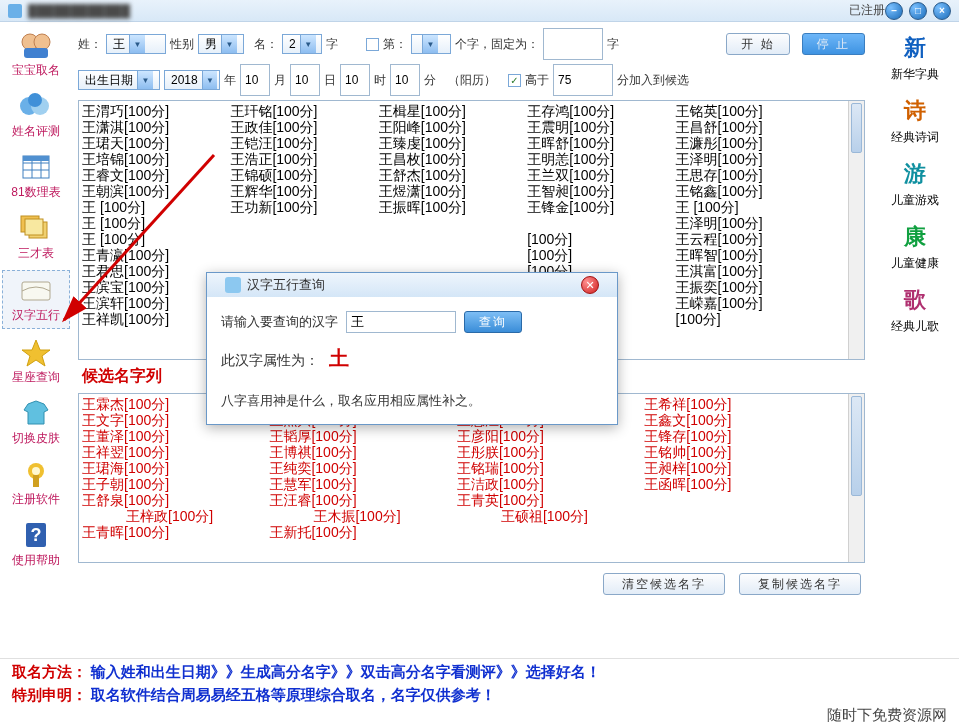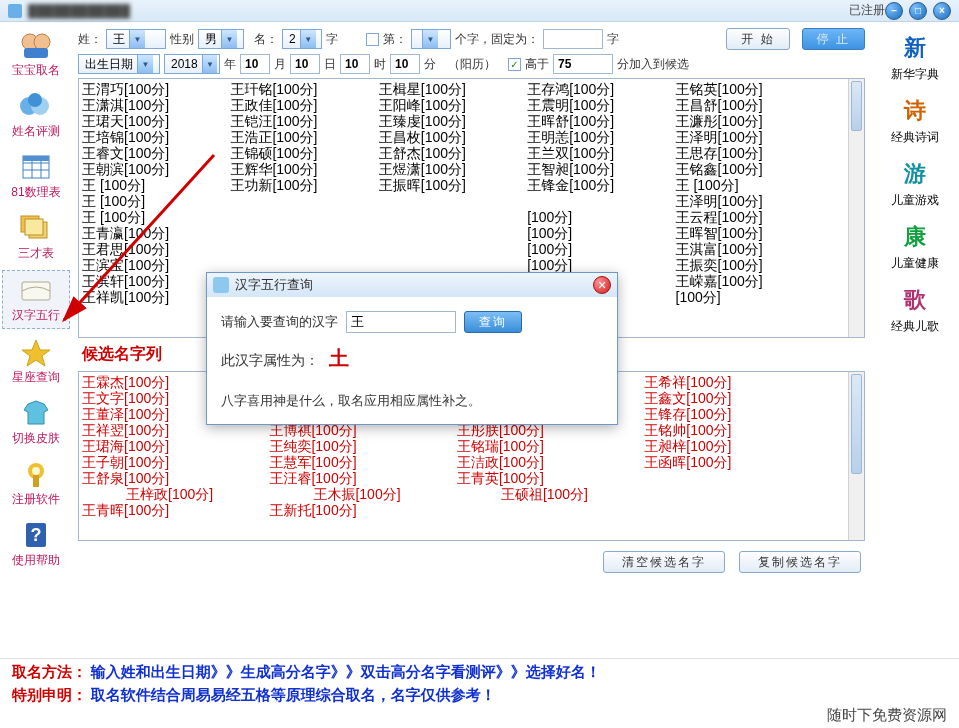--- a/index.html
+++ b/index.html
@@ -11,21 +11,21 @@
 .winbtns { display: flex; gap: 6px; }
 .winbtn { width: 18px; height: 18px; border-radius: 50%; background: radial-gradient(circle at 30% 30%, #7ac0ff, #1a6bb8); border: 1px solid #2a5a8a; display: flex; align-items: center; justify-content: center; color: #fff; font-size: 10px; font-weight: bold; cursor: pointer; }
 .main { display: flex; height: calc(100% - 22px - 70px); }
 .sidebar { width: 72px; background: #fff; padding: 4px 2px; display: flex; flex-direction: column; gap: 4px; }
 .sideitem { display: flex; flex-direction: column; align-items: center; padding: 4px 0; cursor: pointer; font-size: 12px; color: #be185d; }
 .sideitem .ico { width: 36px; height: 30px; margin-bottom: 2px; display: flex; align-items: center; justify-content: center; }
 .sideitem.sel { background: #f0f4fa; border: 1px dashed #8ab0d8; }
 .content { flex: 1; display: flex; flex-direction: column; padding: 6px; gap: 4px; }
 .toprow { display: flex; align-items: center; gap: 4px; }
 .toprow label { color: #333; }
-.toprow input[type="text"] { height: 20px; border: 1px solid #a0b8d0; padding: 0 4px; font-size: 12px; font-weight: bold; }
+.toprow input[type="text"] { height: 32px; border: 1px solid #a0b8d0; padding: 0 4px; font-size: 12px; }
 .dropdown { background: linear-gradient(#fff,#e6f0fa); border: 1px solid #7ba8d8; height: 20px; display: inline-flex; align-items: center; padding: 0 2px; }
 .dropdown .dd-text { padding: 0 4px; }
 .dropdown .dd-arrow { background: linear-gradient(#cde6ff,#8dbdf0); border-left: 1px solid #7ba8d8; width: 16px; height: 18px; display: flex; align-items: center; justify-content: center; color: #2a5a8a; font-size: 8px; }
 .btn { background: linear-gradient(#fdfdfe,#e2ecf7); border: 1px solid #8aa8c8; border-radius: 3px; height: 22px; padding: 0 14px; font-size: 12px; cursor: pointer; letter-spacing: 2px; color: #333; }
 .btn.stop { background: linear-gradient(#6db6f8,#3e93e2); color: #dfe9f5; border: 1px solid #3a7ec0; }
 .listbox { border: 1px solid #a0b8d0; background: #fff; overflow: hidden; position: relative; }
 .listbox.top { height: 260px; }
 .listbox.bot { height: 170px; }
 .namegrid { display: flex; flex-wrap: wrap; padding: 2px; line-height: 16px; font-size: 14px; }
 .namecell { width: 19%; padding: 0 1px; white-space: nowrap; overflow: hidden; }
@@ -36,21 +36,21 @@
 .ritem { display: flex; flex-direction: column; align-items: center; gap: 2px; font-size: 12px; cursor: pointer; }
 .ritem .rico { width: 32px; height: 32px; display: flex; align-items: center; justify-content: center; font-size: 22px; font-weight: bold; font-family: KaiTi, serif; }
 .botbuttons { display: flex; justify-content: flex-end; gap: 14px; padding: 6px 4px; }
 .footer { position: absolute; bottom: 0; left: 0; right: 0; height: 70px; background: #fff; padding: 4px 12px; border-top: 1px solid #e0e0e0; }
 .footer .line1, .footer .line2 { font-size: 15px; font-family: KaiTi, SimSun, serif; font-weight: bold; }
 .footer .rline { position: absolute; right: 12px; font-size: 15px; color: #444; margin-top: 35px; }
 .footer .rline1 { top: 12px; }
 .footer .rline2 { top: 36px; }
 .fred { color: #d00000; } .fblue { color: #1030d0; } .fgray { color: #555; }
 .dialog { position: absolute; left: 206px; top: 272px; width: 412px; background: #fff; border: 1px solid #6a98c8; box-shadow: 0 3px 12px rgba(0,0,0,0.3); z-index: 100; }
-.dialog .dtitle { height: 24px; background: linear-gradient(#eef5fc,#d4e6f7); display: flex; align-items: center; padding: 0 6px; gap: 6px; }
+.dialog .dtitle { height: 24px; background: linear-gradient(#eef5fc,#d4e6f7); display: flex; align-items: center; padding: 0 18px; gap: 6px; }
 .dialog .dtitle .dicon { width: 16px; height: 16px; background: #8cc8f0; border-radius: 3px; }
 .dialog .dtitle .dtxt { flex: 1; font-size: 13px; color: #333; }
 .dialog .dclose { width: 18px; height: 18px; border-radius: 50%; background: radial-gradient(circle at 30% 30%,#ff9090,#d02020); border: 1px solid #a01010; color: #fff; display: flex; align-items: center; justify-content: center; font-size: 11px; cursor: pointer; }
 .dialog .dbody { padding: 14px; font-size: 13px; color: #333; }
 .dialog .drow { display: flex; align-items: center; gap: 8px; margin-bottom: 12px; }
 .dialog input { height: 22px; border: 1px solid #a0b8d0; width: 110px; padding: 0 4px; font-size: 13px; }
 .dialog .result { font-size: 14px; }
 .dialog .result .val { color: #d00000; font-size: 20px; font-weight: bold; margin-left: 6px; }
 .dialog .hint { margin-top: 20px; color: #333; }
 .arrow1 { position: absolute; z-index: 50; pointer-events: none; }

